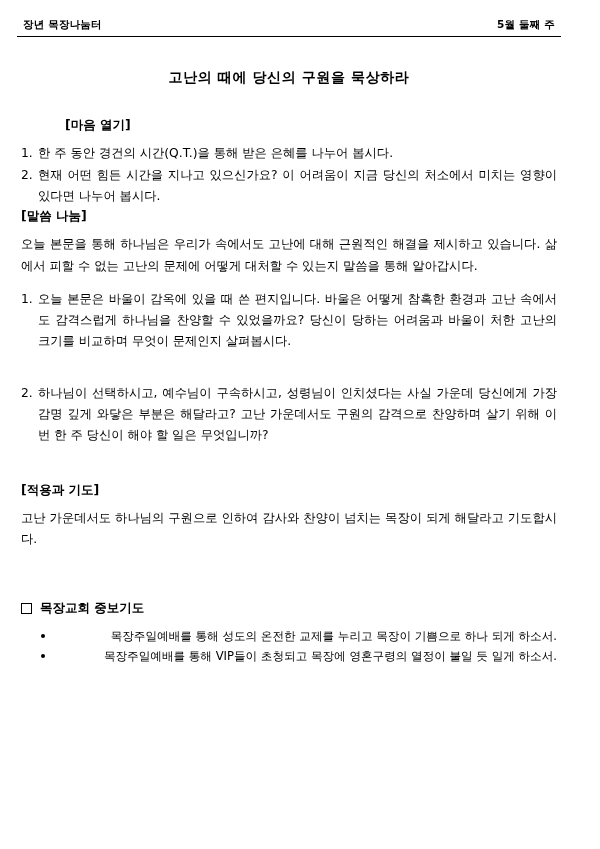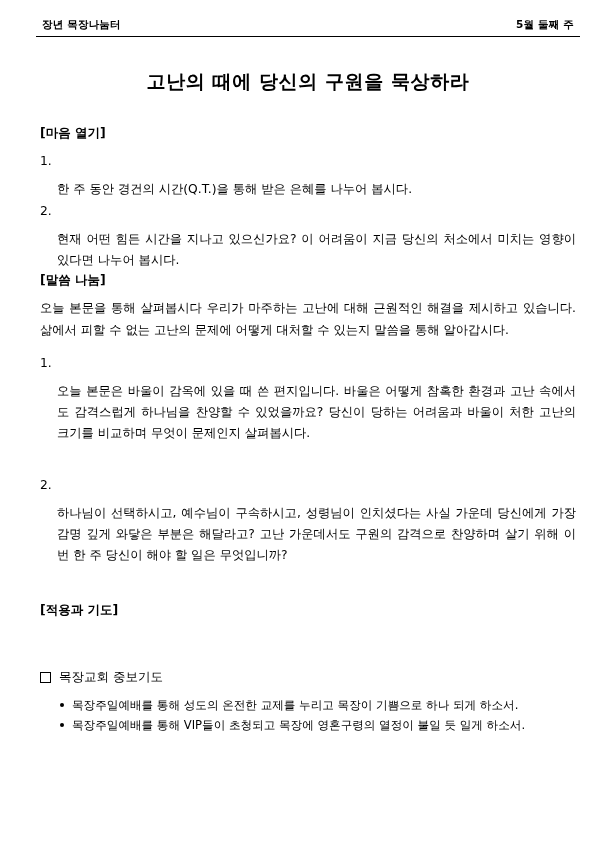--- a/index.html
+++ b/index.html
@@ -14,21 +14,21 @@
     position: relative;
     width: 600px;
     height: 849px;
     background: #ffffff;
     box-sizing: border-box;
     overflow: hidden;
     margin: 0 auto;
   }
   .sheet {
     position: absolute;
-    left: 36px;
+    left: 17px;
     top: 18px;
     width: 544px;
     height: 813px;
   }
 
   
   .hdr {
     display: flex;
     justify-content: space-between;
     align-items: flex-end;
@@ -41,21 +41,21 @@
   }
   .hdr-left { white-space: nowrap; }
   .hdr-right { white-space: nowrap; }
 
   
   .title-block {
     text-align: center;
     margin-top: 32px;
   }
   .title {
-    font-size: 19px;
+    font-size: 14px;
     font-weight: bold;
     letter-spacing: 0.6px;
     color: #000;
   }
   .subtitle {
     font-size: 10px;
     font-weight: bold;
     margin-top: 7px;
     color: #000;
   }
@@ -65,21 +65,21 @@
     margin-top: 30px;
     padding: 0 4px;
     color: #000;
   }
   .section-head {
     font-size: 12.5px;
     font-weight: bold;
     margin-top: 0;
     margin-bottom: 9px;
   }
-  .sec-gap-1 { margin-top: 0; }
+  .sec-gap-1 { margin-top: 0; margin-left: 44px; }
   .sec-gap-2 { }
   .sec-gap-3 { margin-top: 35px; }
 
   .para {
     font-size: 12.3px;
     line-height: 1.72;
     margin: 0 0 2px 0;
     text-align: justify;
   }
   .numlist {
@@ -93,29 +93,28 @@
     line-height: 1.72;
     margin-bottom: 1px;
   }
   .numlist li .num {
     flex: 0 0 auto;
     width: 17px;
   }
   .numlist li .txt {
     flex: 1 1 auto;
     text-align: justify;
-    margin-top: 28px;
   }
   .spacer-sm { height: 10px; }
   .spacer-lg { height: 30px; }
 
   
   .prayer-head {
     font-size: 12.5px;
-    font-weight: normal;
+    font-weight: bold;
     margin-top: 50px;
     display: flex;
     align-items: center;
     gap: 8px;
   }
   .sq {
     display: inline-block;
     width: 9px;
     height: 9px;
     border: 1.4px solid #000;
@@ -124,20 +123,21 @@
   .bullets {
     margin: 9px 0 0 0;
     padding: 0 0 0 20px;
     list-style: none;
   }
   .bullets li {
     position: relative;
     font-size: 11.6px;
     line-height: 1.75;
     padding-left: 12px;
+    text-align: right;
   }
   .bullets li::before {
     content: "";
     position: absolute;
     left: 0;
     top: 8px;
     width: 4px;
     height: 4px;
     border-radius: 50%;
     background: #000;
@@ -166,37 +166,38 @@
           <span class="num">1.</span>
           <span class="txt">한 주 동안 경건의 시간(Q.T.)을 통해 받은 은혜를 나누어 봅시다.</span>
         </li>
         <li>
           <span class="num">2.</span>
           <span class="txt">현재 어떤 힘든 시간을 지나고 있으신가요? 이 어려움이 지금 당신의 처소에서 미치는 영향이 있다면 나누어 봅시다.</span>
         </li>
       </ul>
 
       <div class="section-head sec-gap-2">[말씀 나눔]</div>
-      <p class="para">오늘 본문을 통해 살펴봅시다 우리가 마주하는 고난에 대해 근원적인 해결을 제시하고 있습니다. 삶에서 피할 수 없는 고난의 문제에 어떻게 대처할 수 있는지 말씀을 통해 알아갑시다.</p>
+      <p class="para">오늘 본문을 통해 하나님은 우리가 속에서도 고난에 대해 근원적인 해결을 제시하고 있습니다. 삶에서 피할 수 없는 고난의 문제에 어떻게 대처할 수 있는지 말씀을 통해 알아갑시다.</p>
       <div class="spacer-sm"></div>
       <ul class="numlist">
         <li>
           <span class="num">1.</span>
           <span class="txt">오늘 본문은 바울이 감옥에 있을 때 쓴 편지입니다. 바울은 어떻게 참혹한 환경과 고난 속에서도 감격스럽게 하나님을 찬양할 수 있었을까요? 당신이 당하는 어려움과 바울이 처한 고난의 크기를 비교하며 무엇이 문제인지 살펴봅시다.</span>
         </li>
       </ul>
       <div class="spacer-lg"></div>
       <ul class="numlist">
         <li>
           <span class="num">2.</span>
           <span class="txt">하나님이 선택하시고, 예수님이 구속하시고, 성령님이 인치셨다는 사실 가운데 당신에게 가장 감명 깊게 와닿은 부분은 해달라고? 고난 가운데서도 구원의 감격으로 찬양하며 살기 위해 이번 한 주 당신이 해야 할 일은 무엇입니까?</span>
         </li>
       </ul>
 
       <div class="section-head sec-gap-3">[적용과 기도]</div>
+      <p class="para">고난 가운데서도 하나님의 구원으로 인하여 감사와 찬양이 넘치는 목장이 되게 해달라고 기도합시다.</p>
 
       <div class="prayer-head">
         <span class="sq"></span>
         <span>목장교회 중보기도</span>
       </div>
       <ul class="bullets">
         <li>목장주일예배를 통해 성도의 온전한 교제를 누리고 목장이 기쁨으로 하나 되게 하소서.</li>
         <li>목장주일예배를 통해 VIP들이 초청되고 목장에 영혼구령의 열정이 불일 듯 일게 하소서.</li>
       </ul>
 

